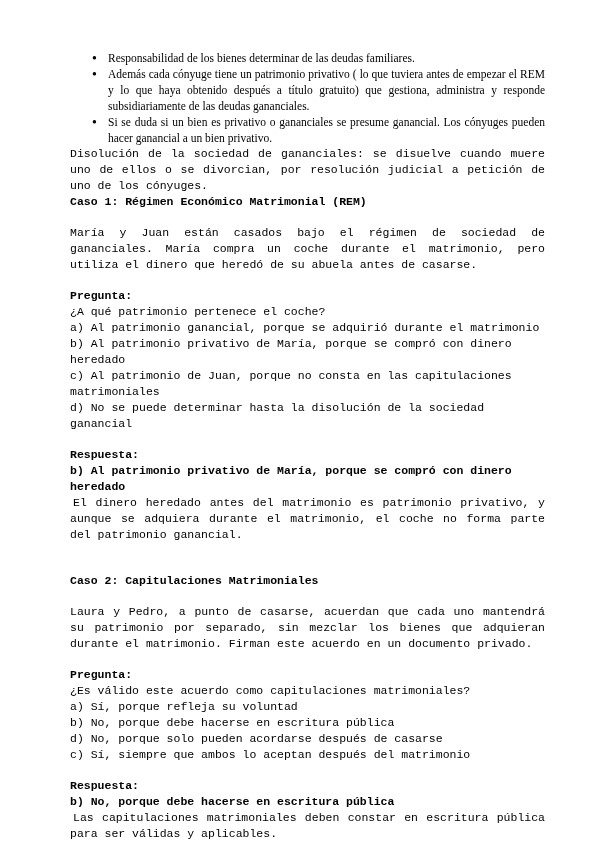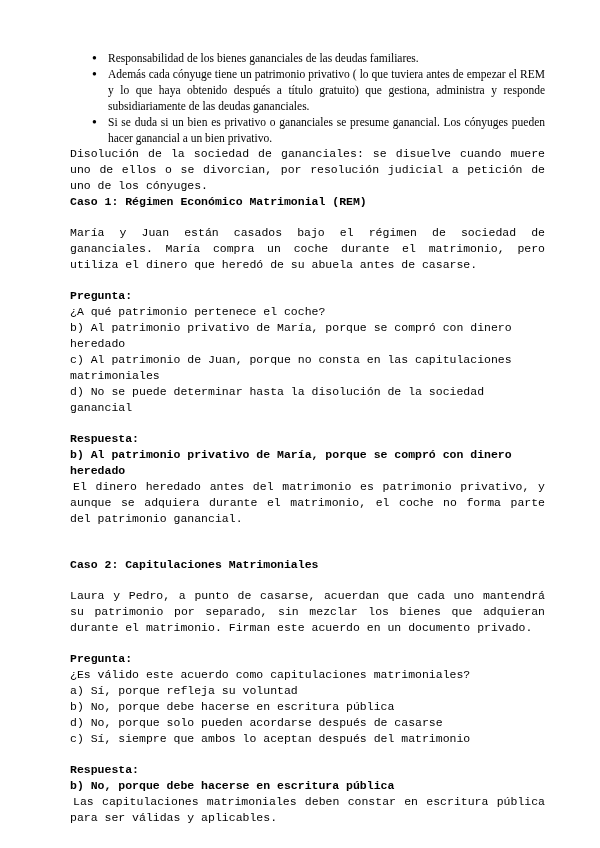--- a/index.html
+++ b/index.html
@@ -39,41 +39,42 @@
   .indent { text-indent: 3px; }
 </style>
 </head>
 <body>
 
 <div class="page">
 
   <ul class="bullets">
     <li>
       <span class="bullet-glyph">●</span>
-      <span>Responsabilidad de los bienes gananciales de las deudas familiares.</span>
+      <span>Responsabilidad de los bienes determinar de las deudas familiares.</span>
     </li>
     <li>
       <span class="bullet-glyph">●</span>
       <span>Además cada cónyuge tiene un patrimonio privativo ( lo que tuviera antes de empezar el REM y lo que haya obtenido después a título gratuito) que gestiona, administra y responde subsidiariamente de las deudas gananciales.</span>
     </li>
     <li>
       <span class="bullet-glyph">●</span>
       <span>Si se duda si un bien es privativo o gananciales se presume ganancial. Los cónyuges pueden hacer ganancial a un bien privativo.</span>
     </li>
   </ul>
 
   <p class="justify">Disolución de la sociedad de gananciales: se disuelve cuando muere uno de ellos o se divorcian, por resolución judicial a petición de uno de los cónyuges.</p>
 
 
   <p class="bold">Caso 1: Régimen Económico Matrimonial (REM)</p>
 
   <p class="justify mt">María y Juan están casados bajo el régimen de sociedad de gananciales. María compra un coche durante el matrimonio, pero utiliza el dinero que heredó de su abuela antes de casarse.</p>
 
   <p class="bold mt">Pregunta:</p>
   <p>¿A qué patrimonio pertenece el coche?</p>
+  <p>a) Al patrimonio ganancial, porque se adquirió durante el matrimonio</p>
   <p>b) Al patrimonio privativo de María, porque se compró con dinero heredado</p>
   <p>c) Al patrimonio de Juan, porque no consta en las capitulaciones matrimoniales</p>
   <p>d) No se puede determinar hasta la disolución de la sociedad ganancial</p>
 
   <p class="bold mt">Respuesta:</p>
   <p class="bold">b) Al patrimonio privativo de María, porque se compró con dinero heredado</p>
   <p class="justify indent">El dinero heredado antes del matrimonio es patrimonio privativo, y aunque se adquiera durante el matrimonio, el coche no forma parte del patrimonio ganancial.</p>
 
   <p class="bold mt-lg">Caso 2: Capitulaciones Matrimoniales</p>
 

